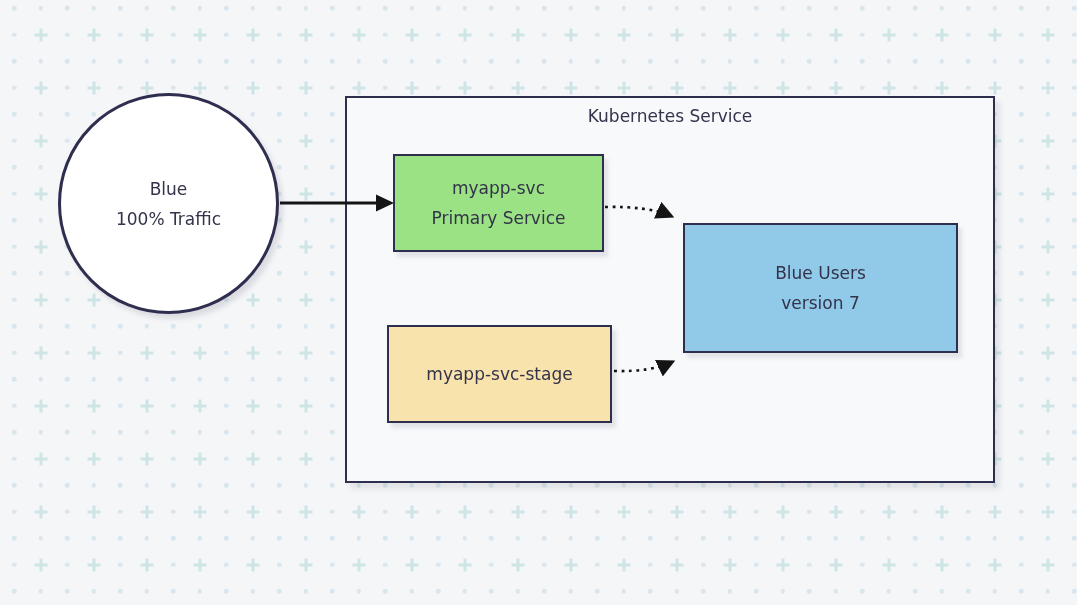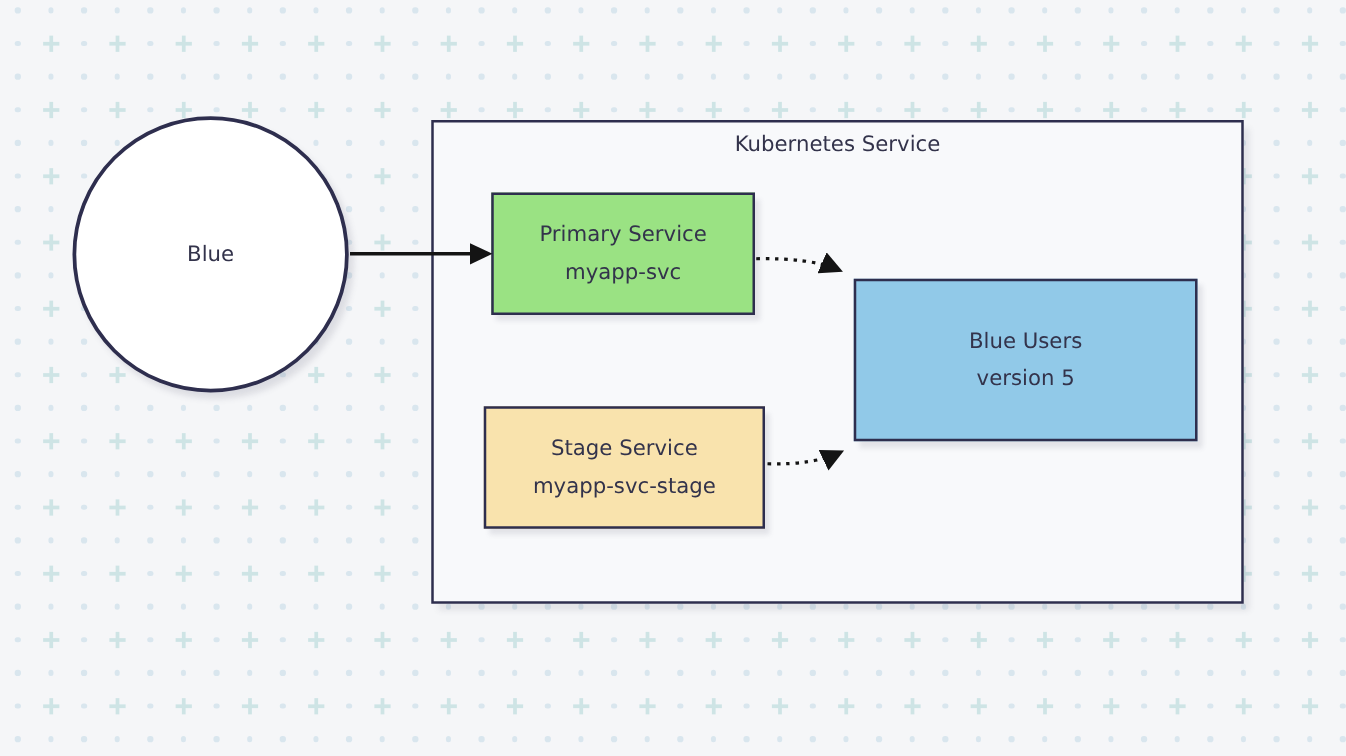--- a/index.html
+++ b/index.html
@@ -1010,39 +1010,39 @@
     <span class="pd" style="left: 941.5px; top: 591px;"></span>
     <span class="pd" style="left: 968px; top: 591px;"></span>
     <span class="pd" style="left: 994.5px; top: 591px;"></span>
     <span class="pd" style="left: 1021px; top: 591px;"></span>
     <span class="pd" style="left: 1047.5px; top: 591px;"></span>
     <span class="pd" style="left: 1074px; top: 591px;"></span>
   </div>
 
 <div class="node" id="users-circle">
   <div class="line">Blue</div>
+  <div class="line">100% Traffic</div>
 </div>
 
 <div id="cluster-box">
   <div id="cluster-title">Kubernetes Service</div>
 </div>
 
 <div class="node" id="primary-service-box">
+  <div class="line">myapp-svc</div>
   <div class="line">Primary Service</div>
-  <div class="line">myapp-svc</div>
 </div>
 
 <div class="node" id="stage-service-box">
-  <div class="line">Stage Service</div>
   <div class="line">myapp-svc-stage</div>
 </div>
 
 <div class="node" id="blue-pods-box">
   <div class="line">Blue Users</div>
-  <div class="line">version 5</div>
+  <div class="line">version 7</div>
 </div>
 
 <svg id="arrow-layer" width="1077" height="605" viewBox="0 0 1077 605">
   <defs>
     <marker id="head" viewBox="0 0 10 10" refX="8" refY="5" markerWidth="7" markerHeight="7" orient="auto">
       <path d="M0,0 L10,5 L0,10 z" fill="#141414"></path>
     </marker>
   </defs>
   <path d="M280,203 L377,203" stroke="#141414" stroke-width="2.8" fill="none"></path>
   <polygon points="376,194.5 376,211.5 394,203" fill="#141414"></polygon>

